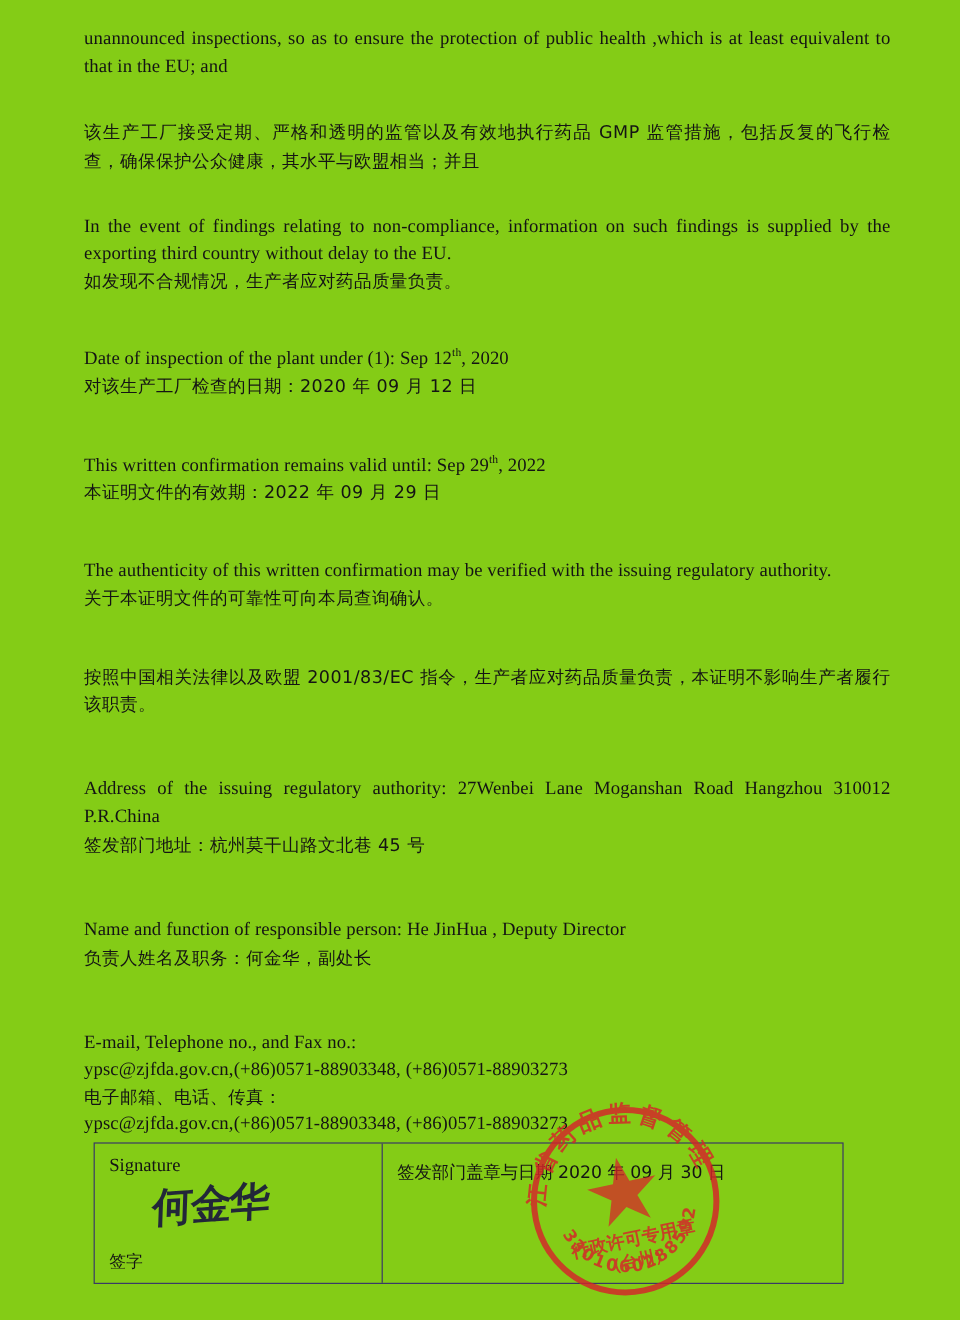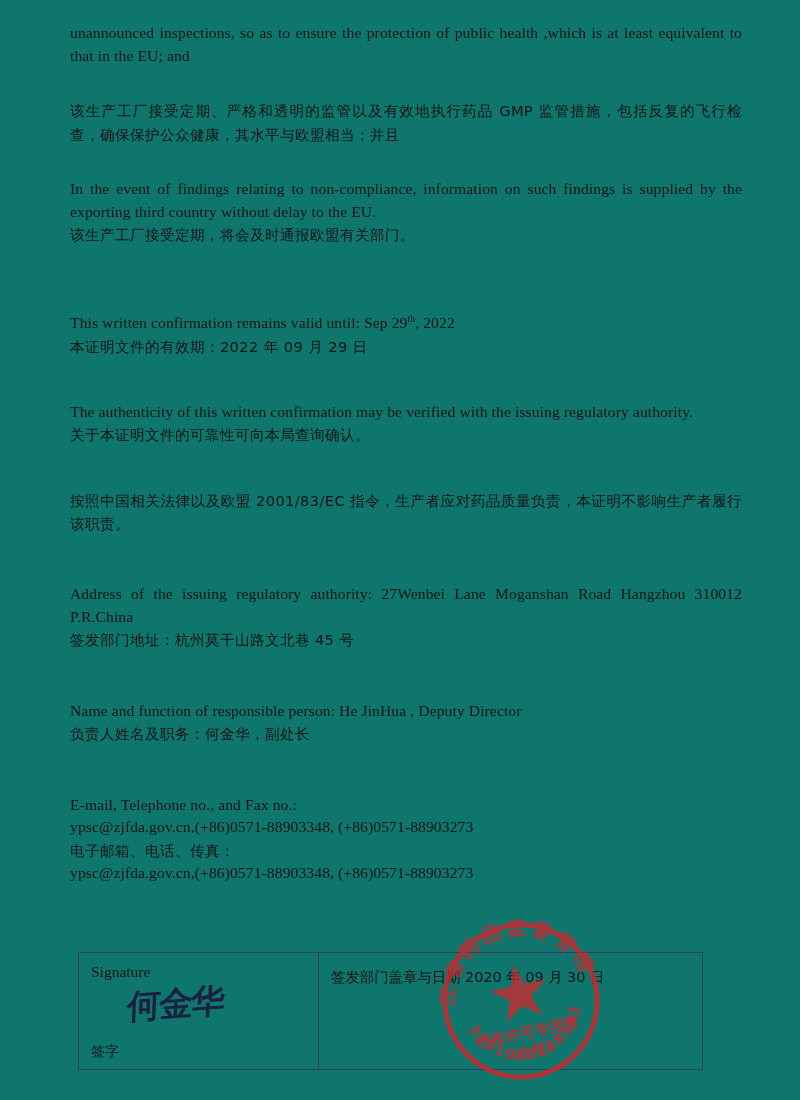--- a/index.html
+++ b/index.html
@@ -13,21 +13,21 @@
     font-family: "Liberation Serif", serif;
     color: #141414;
     position: relative;
     overflow: hidden;
   }
   .page {
     position: absolute;
     left: 0; top: 0;
     width: 800px;
     height: 1100px;
-    background: #0f766e;
+    background: #84cc16;
   }
   .content {
     position: absolute;
     left: 70px;
     top: 22px;
     width: 672px;
   }
   p {
     margin: 0;
     padding: 0;
@@ -148,25 +148,29 @@
     <div class="gap-md"></div>
 
     <div class="para">
       <p class="cn justify-block">该生产工厂接受定期、严格和透明的监管以及有效地执行药品 GMP 监管措施，包括反复的飞行检查，确保保护公众健康，其水平与欧盟相当；并且</p>
     </div>
 
     <div class="gap-md"></div>
 
     <div class="para">
       <p class="en justify-block">In the event of findings relating to non-compliance, information on such findings is supplied by the exporting third country without delay to the EU.</p>
-      <p class="cn">该生产工厂接受定期，将会及时通报欧盟有关部门。</p>
-    </div>
-
-    <div class="gap-lg"></div>
-
+      <p class="cn">如发现不合规情况，生产者应对药品质量负责。</p>
+    </div>
+
+    <div class="gap-lg"></div>
+
+    <div class="para">
+      <p class="en"><span>Date of inspection of the plant under (1): Sep 12</span><sup>th</sup><span>, 2020</span></p>
+      <p class="cn">对该生产工厂检查的日期：2020 年 09 月 12 日</p>
+    </div>
 
     <div class="gap-lg"></div>
 
     <div class="para">
       <p class="en"><span>This written confirmation remains valid until: Sep 29</span><sup>th</sup><span>, 2022</span></p>
       <p class="cn">本证明文件的有效期：2022 年 09 月 29 日</p>
     </div>
 
     <div class="gap-lg"></div>
 

